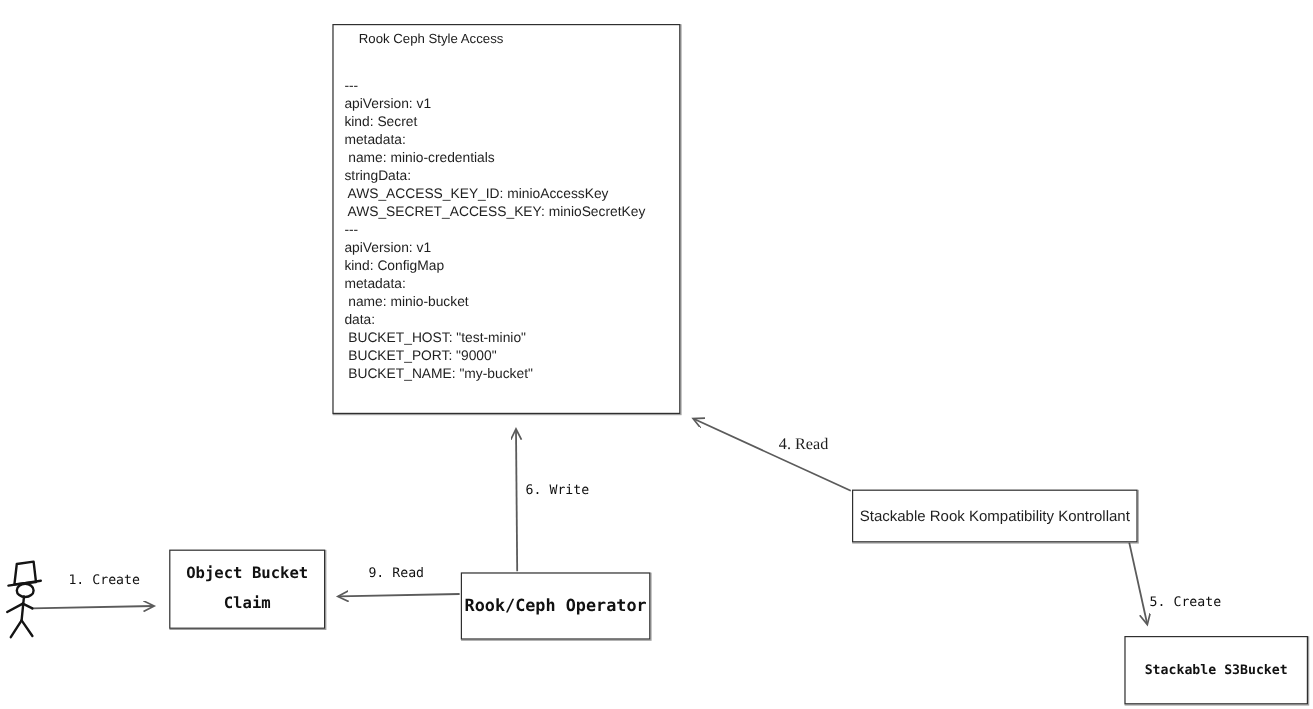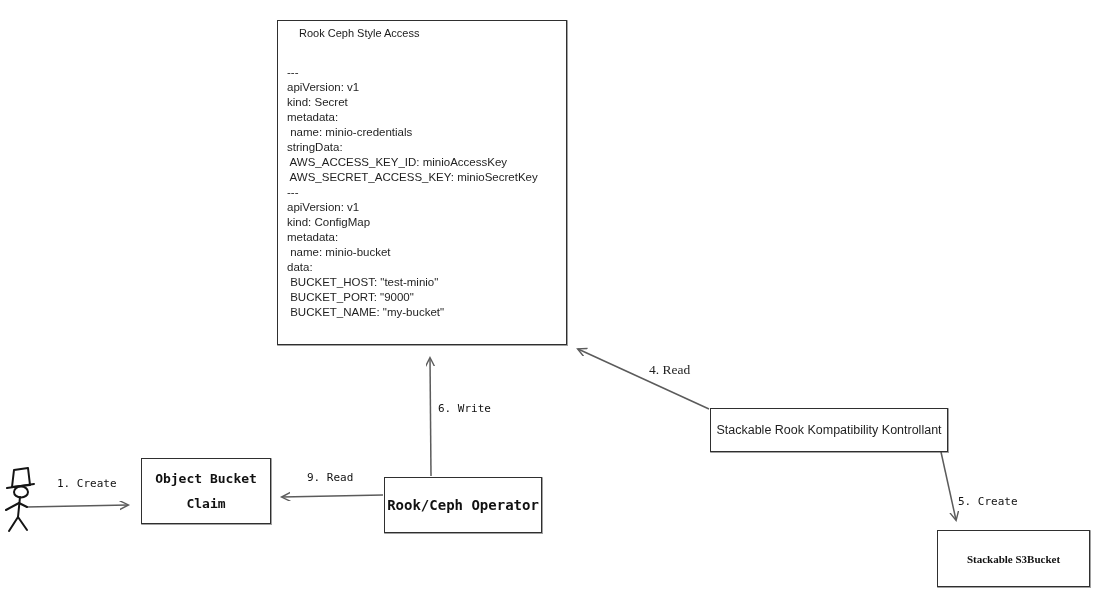--- a/index.html
+++ b/index.html
@@ -46,21 +46,21 @@
     font-weight: bold; color: #111;
     white-space: pre;
   }
   .node-obc { left: 141px; top: 458px; width: 130px; height: 66px; font-size: 13px; line-height: 25px; }
   .node-operator { left: 384px; top: 477px; width: 158px; height: 56px; font-size: 14px; }
   .node-kontrollant {
     left: 710px; top: 408px; width: 238px; height: 44px;
     font-family: "Liberation Sans", sans-serif;
     font-weight: normal; font-size: 12.5px; color: #1f1f1f;
   }
-  .node-s3bucket { left: 937px; top: 530px; width: 153px; height: 57px; font-size: 11px; font-family: Liberation Serif, serif; }
+  .node-s3bucket { left: 937px; top: 530px; width: 153px; height: 57px; font-size: 11px; }
   .edge-label {
     position: absolute;
     font-family: "DejaVu Sans Mono", "Liberation Mono", monospace;
     font-size: 11px; color: #111;
     white-space: nowrap;
   }
   .edge-label.sans {
     font-family: Liberation Serif, serif;
     font-size: 13.5px; color: #1f1f1f;
   }

